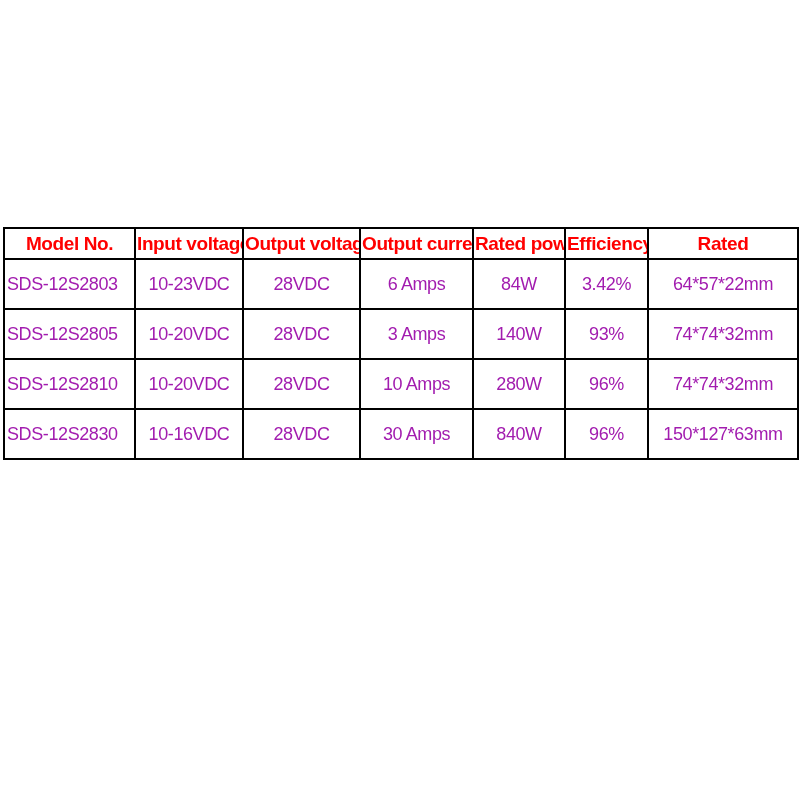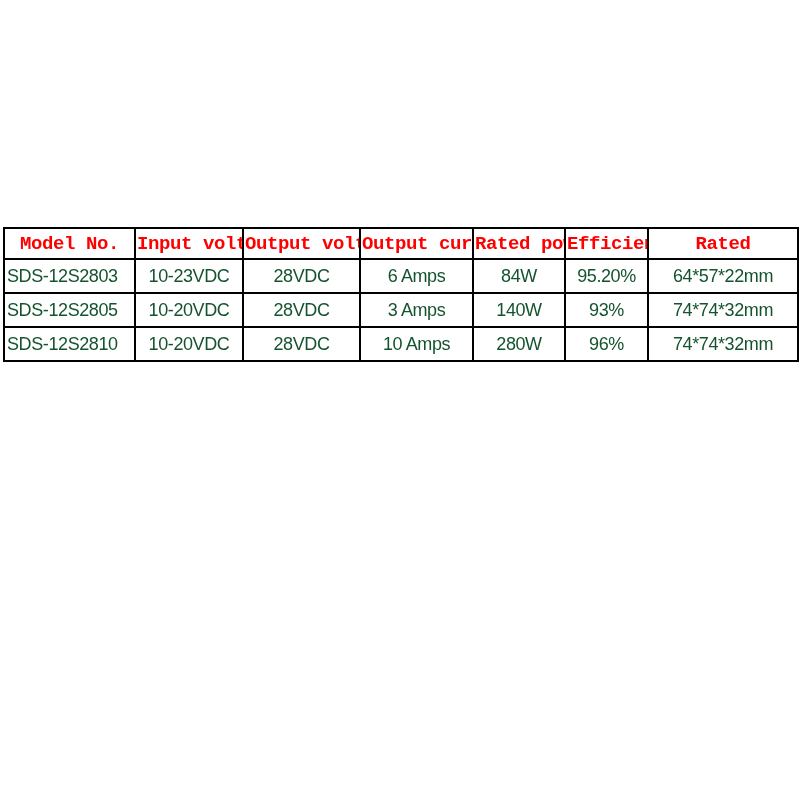--- a/index.html
+++ b/index.html
@@ -31,29 +31,28 @@
     vertical-align: middle;
     letter-spacing: -0.4px;
   }
   table.spec th {
     height: 29px;
     font-size: 19px;
     font-weight: bold;
     color: #ff0000;
     text-align: center;
     padding: 0 1px;
-    font-family: Liberation Mono, monospace;
   }
   table.spec td {
     height: 32px;
     font-size: 18px;
     font-weight: normal;
-    color: #14532d;
+    color: #a21caf;
     text-align: center;
-    padding: 0 1px;
+    padding: 8px 1px;
   }
   table.spec td.model {
     text-align: left;
     padding-left: 2px;
   }
 </style>
 </head>
 <body>
 
 <div id="canvas">
@@ -78,36 +77,45 @@
         <th>Rated</th>
       </tr>
     </thead>
     <tbody>
       <tr>
         <td class="model">SDS-12S2803</td>
         <td>10-23VDC</td>
         <td>28VDC</td>
         <td>6 Amps</td>
         <td>84W</td>
-        <td>95.20%</td>
+        <td>3.42%</td>
         <td>64*57*22mm</td>
       </tr>
       <tr>
         <td class="model">SDS-12S2805</td>
         <td>10-20VDC</td>
         <td>28VDC</td>
         <td>3 Amps</td>
         <td>140W</td>
         <td>93%</td>
         <td>74*74*32mm</td>
       </tr>
       <tr>
         <td class="model">SDS-12S2810</td>
         <td>10-20VDC</td>
         <td>28VDC</td>
         <td>10 Amps</td>
         <td>280W</td>
         <td>96%</td>
         <td>74*74*32mm</td>
       </tr>
+      <tr>
+        <td class="model">SDS-12S2830</td>
+        <td>10-16VDC</td>
+        <td>28VDC</td>
+        <td>30 Amps</td>
+        <td>840W</td>
+        <td>96%</td>
+        <td>150*127*63mm</td>
+      </tr>
     </tbody>
   </table>
 </div>
 
 </body></html>

